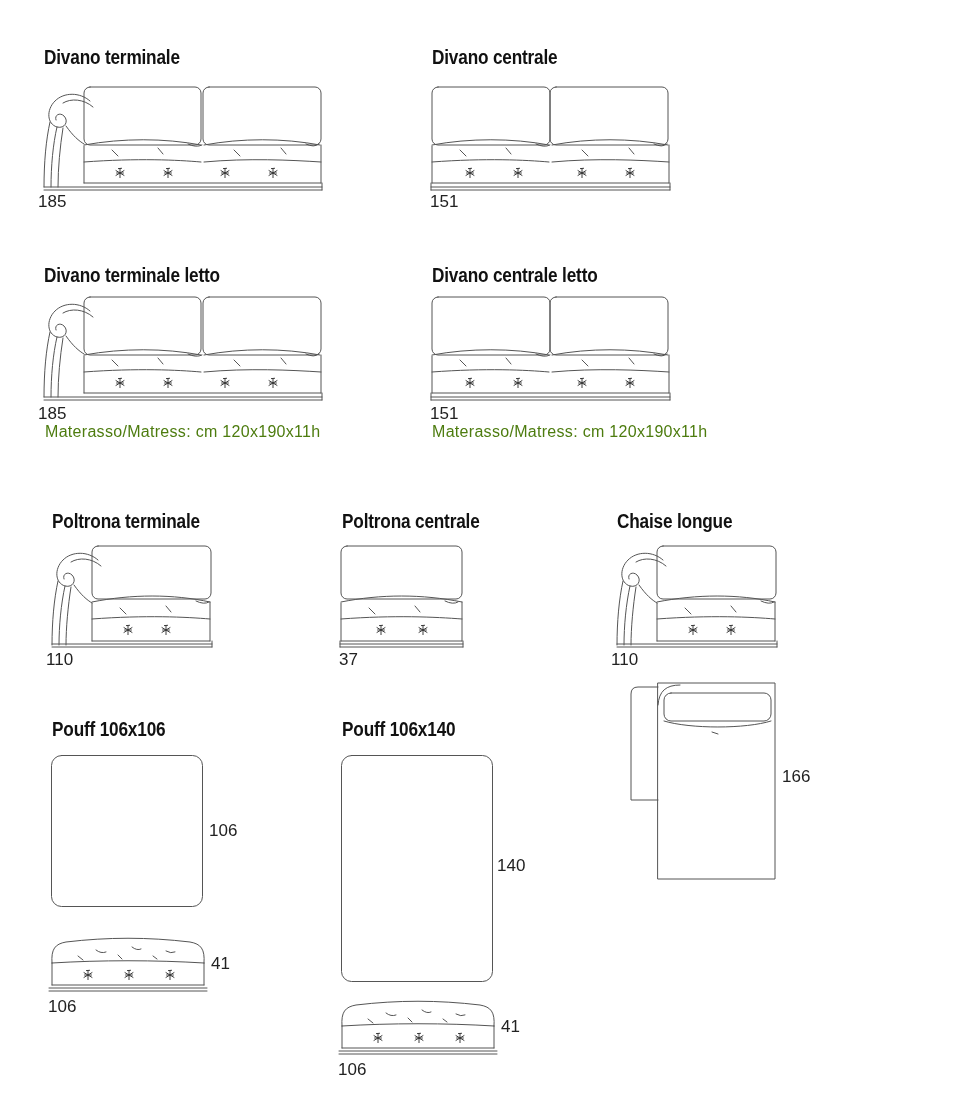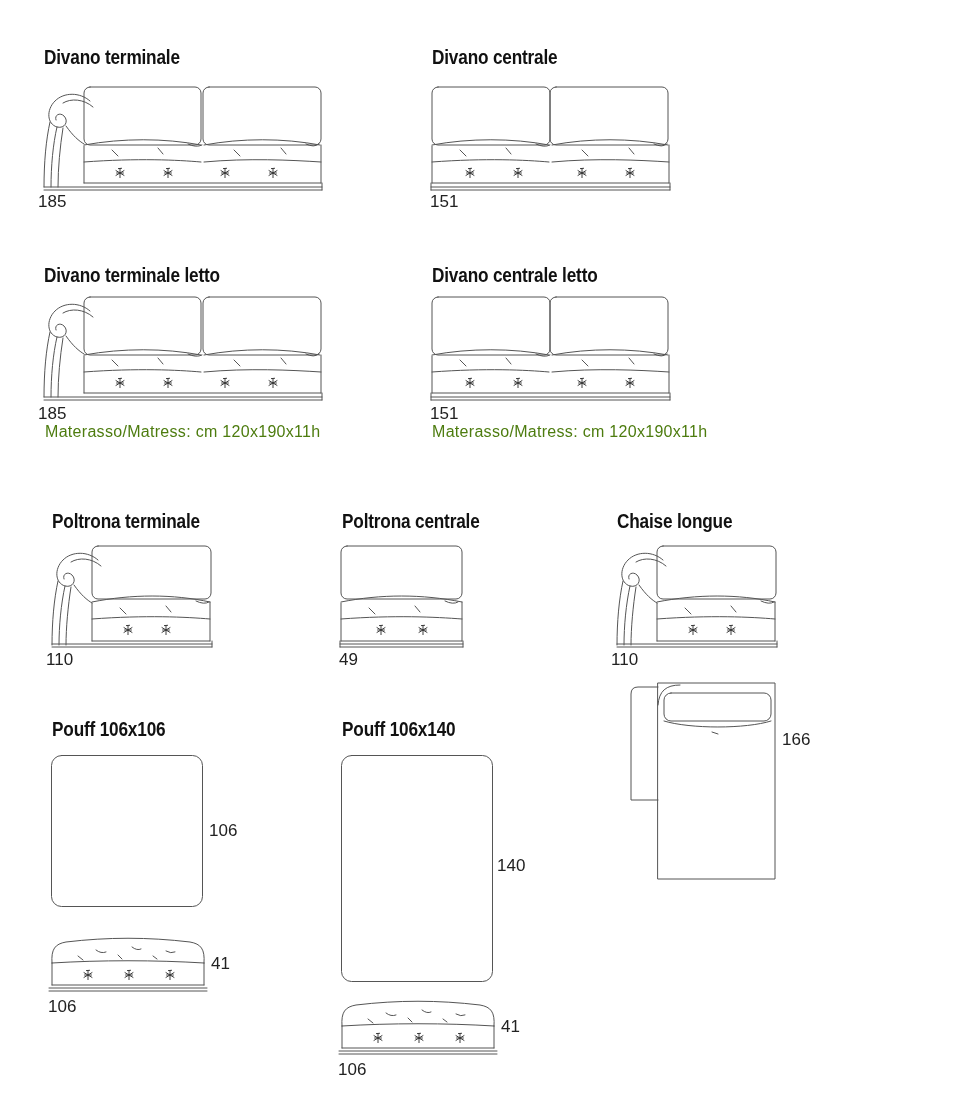--- a/index.html
+++ b/index.html
@@ -187,32 +187,32 @@
   <div class="title" style="left:52px;top:510px">Poltrona terminale</div>
   <svg class="draw" width="170" height="104" style="left:46px;top:544px">
       <use href="#chair-arm"></use>
     </svg>
   <div class="dim center" style="left:46px;top:650px;width:170px">110</div>
 
   <div class="title" style="left:342px;top:510px">Poltrona centrale</div>
   <svg class="draw" width="126" height="104" style="left:339px;top:544px">
       <use href="#chair-center"></use>
     </svg>
-  <div class="dim center" style="left:339px;top:650px;width:126px">49</div>
+  <div class="dim center" style="left:339px;top:650px;width:126px">37</div>
 
   <div class="title" style="left:617px;top:510px">Chaise longue</div>
   <svg class="draw" width="170" height="104" style="left:611px;top:544px">
       <use href="#chair-arm"></use>
     </svg>
   <div class="dim center" style="left:611px;top:650px;width:170px">110</div>
 
   <svg class="draw" width="150" height="200" style="left:628px;top:681px">
       <use href="#chaise-top"></use>
     </svg>
-  <div class="dim" style="left:782px;top:730px">166</div>
+  <div class="dim" style="left:782px;top:767px">166</div>
 
   <div class="title" style="left:52px;top:718px">Pouff 106x106</div>
   <svg class="draw" width="154" height="154" style="left:50px;top:754px">
       <use href="#pouf-top-sq"></use>
     </svg>
   <div class="dim" style="left:209px;top:821px">106</div>
   <svg class="draw" width="160" height="58" style="left:48px;top:936px">
       <use href="#pouf-front"></use>
     </svg>
   <div class="dim" style="left:211px;top:954px">41</div>

